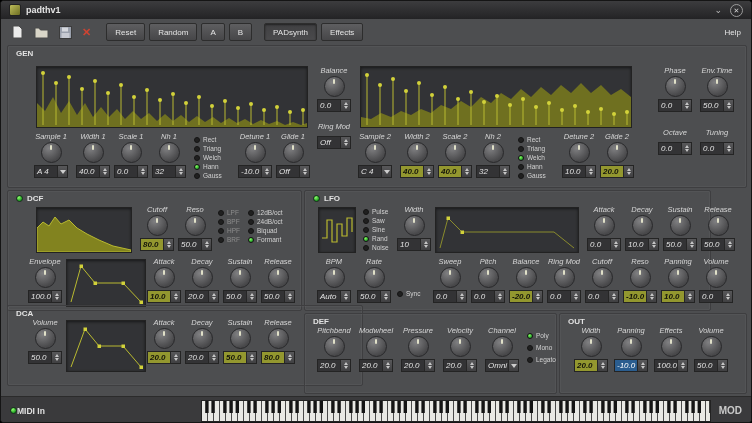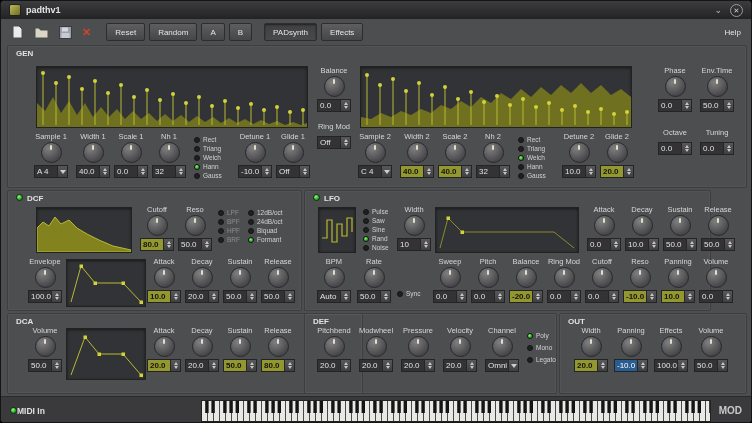--- a/index.html
+++ b/index.html
@@ -15,27 +15,27 @@
   .tbtn{height:18px;display:inline-flex;align-items:center;justify-content:center;background:linear-gradient(#5e5e60,#464648);border:1px solid #2d2d2d;border-radius:2px;color:#e4e4e4;font-size:8px;padding:0 8px;font-family:inherit;}
   .tbtn.flat{background:transparent;border-color:transparent;padding:0 2px;}
   .tbtn.toggle.on{background:linear-gradient(#404042,#4a4a4c);box-shadow:inset 0 1px 2px rgba(0,0,0,.5);}
   .tbtn.del{color:#cc4433;font-weight:bold;font-size:11px;}
   .combo{display:flex;align-items:center;background:#36383a;border:1px solid #252525;border-radius:2px;color:#e6e6e6;font-size:8px;height:18px;padding:0 5px;gap:5px;}
   .combo.preset{width:148px;}
   .combo .cv{flex:1;text-align:left;}
   .ca{width:0;height:0;border-left:3px solid transparent;border-right:3px solid transparent;border-top:4px solid #cdcdcd;}
   
   .group{position:absolute;border:1px solid #3e3e40;box-shadow:inset 0 0 0 1px rgba(255,255,255,.04);border-radius:2px;box-sizing:border-box;}
-  .gtitle{position:absolute;top:3px;left:8px;font-size:8px;font-weight:bold;color:#e2e2e2;display:flex;align-items:flex-start;gap:4px;}
+  .gtitle{position:absolute;top:3px;left:8px;font-size:8px;font-weight:bold;color:#e2e2e2;display:flex;align-items:center;gap:4px;}
   .led{width:7px;height:7px;border-radius:50%;background:radial-gradient(circle at 35% 30%,#90ff6d,#1f9e22 70%);border:1px solid #15301a;box-sizing:border-box;display:inline-block;}
   
   .disp{position:absolute;background:#323336;border:1px solid #222;box-shadow:inset 0 1px 3px rgba(0,0,0,.55);box-sizing:border-box;}
   .disp svg{display:block;}
   
-  .kcol{position:absolute;width:38px;display:flex;flex-direction:column;align-items:center;}
+  .kcol{position:absolute;width:38px;display:flex;flex-direction:column;align-items:center;font-style:italic;}
   .klab{font-size:7.5px;color:#d6d6d6;height:9px;line-height:9px;white-space:nowrap;margin-bottom:1px;}
   .knob{position:relative;width:21px;height:21px;border-radius:50%;background:radial-gradient(circle at 35% 28%,#808082,#48484a 72%);border:1px solid #28282a;box-sizing:border-box;margin-bottom:2px;}
   .knob::before{content:"";position:absolute;left:50%;top:2px;width:2px;height:5px;background:#e0e0c8;transform:translateX(-50%);border-radius:1px;}
   .spin{display:flex;width:34px;height:13px;border:1px solid #242424;background:#333335;box-sizing:border-box;}
   .spin .v{flex:1;color:#e2e2e2;font-size:8px;line-height:11px;padding-left:2px;overflow:hidden;white-space:nowrap;}
   .spin.hl .v{background:#93972f;color:#15150b;font-weight:bold;}
   .spin.sel .v{background:#2a5d8f;color:#fff;}
   .spin .ar{width:9px;display:flex;flex-direction:column;align-items:center;justify-content:space-evenly;background:linear-gradient(#58585a,#404042);border-left:1px solid #262626;}
   .spin .ar .u{width:0;height:0;border-left:2.5px solid transparent;border-right:2.5px solid transparent;border-bottom:3.5px solid #c6c6c6;}
   .spin .ar .d{width:0;height:0;border-left:2.5px solid transparent;border-right:2.5px solid transparent;border-top:3.5px solid #c6c6c6;}
@@ -745,21 +745,21 @@
       <div class="spin">
           <span class="v">0.0</span>
           <span class="ar">
             <i class="u"></i>
             <i class="d"></i>
           </span>
         </div>
     </div>
   </section>
 
-  <section class="group" style="left:6px;top:312px;width:356px;height:81px">
+  <section class="group" style="left:6px;top:304px;width:356px;height:81px">
     <div class="gtitle">
         <span>DCA</span>
       </div>
     <div class="kcol" style="left:18px;top:12px">
       <span class="klab">Volume</span>
       <span class="knob"></span>
       <div class="spin">
           <span class="v">50.0</span>
           <span class="ar">
             <i class="u"></i>

